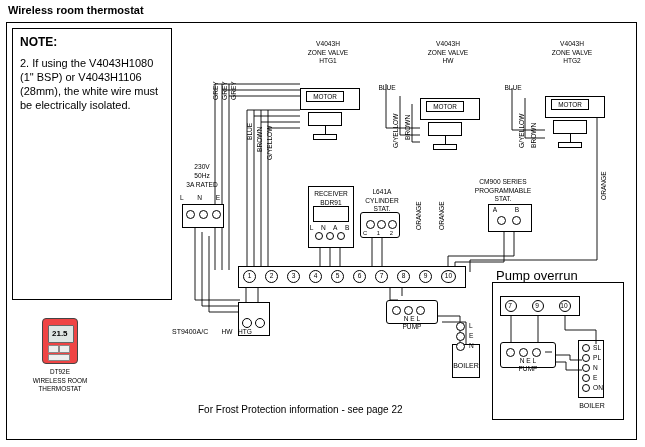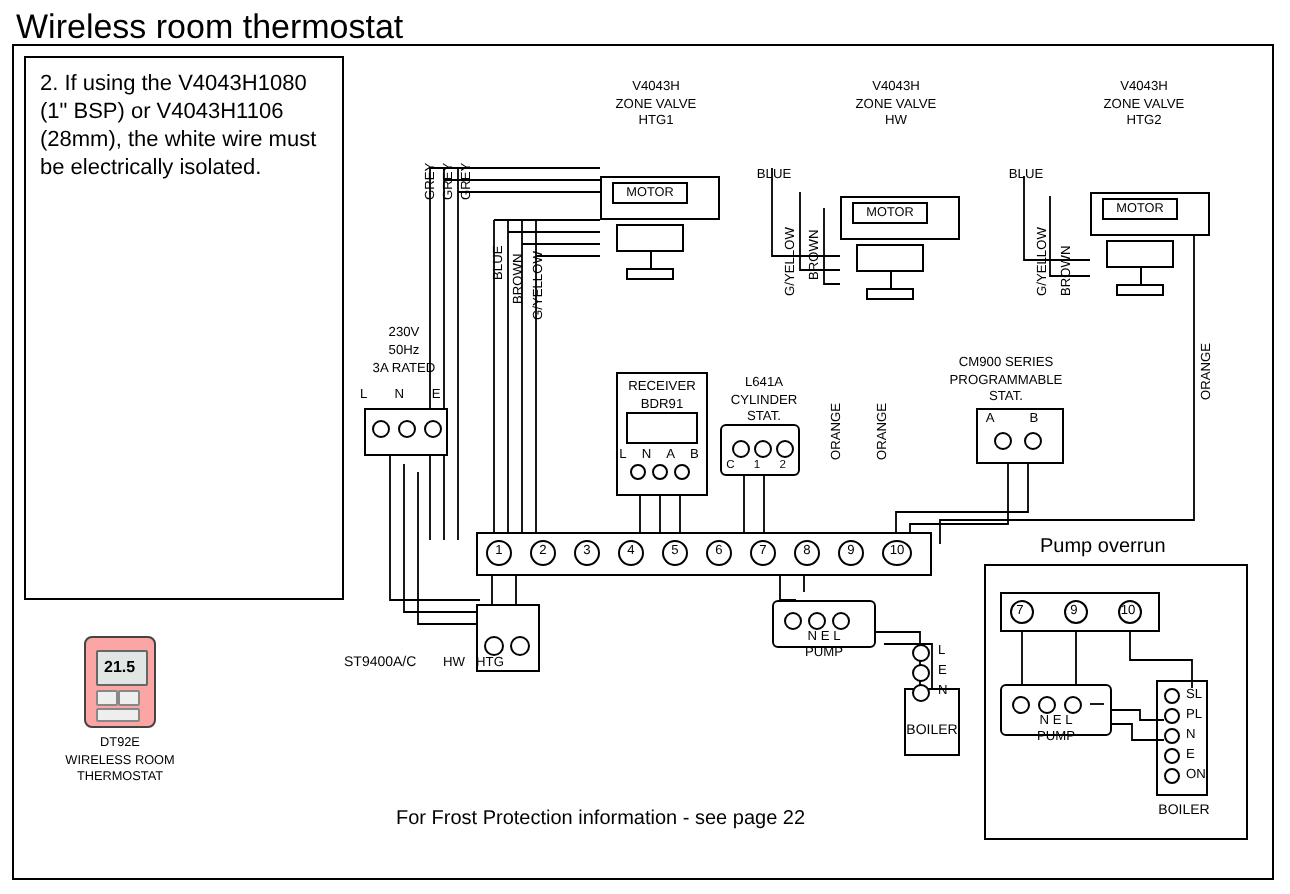--- a/index.html
+++ b/index.html
@@ -1,47 +1,48 @@
 <!DOCTYPE html>
 <html><head>
 <meta charset="utf-8">
 <style>
   html,body{margin:0;padding:0;background:#fff;}
   body{width:645px;height:447px;font-family:"Liberation Sans",sans-serif;color:#000;position:relative;overflow:hidden;}
   #root{position:relative;width:645px;height:447px;}
-  .ttl{position:absolute;left:8px;top:4px;font-size:17px;font-weight:normal;}
+  .ttl{position:absolute;left:8px;top:4px;font-size:11px;font-weight:bold;}
   .frame{position:absolute;left:6px;top:22px;width:631px;height:418px;border:1.6px solid #000;box-sizing:border-box;}
   .note{position:absolute;left:12px;top:28px;width:160px;height:272px;border:1.2px solid #000;box-sizing:border-box;background:#fff;padding:6px 7px;}
   .note h4{margin:0 0 7px 0;font-size:12px;font-weight:bold;}
   .note p{margin:0 0 8px 0;font-size:11px;line-height:1.28;}
   .lbl{position:absolute;font-size:6.6px;line-height:1.15;text-align:center;white-space:pre;}
   .lbl.l{text-align:left;}
   .vlbl{position:absolute;font-size:6.6px;white-space:nowrap;transform-origin:0 0;transform:rotate(-90deg);}
   .box{position:absolute;border:1px solid #000;box-sizing:border-box;background:#fff;}
   .vl{position:absolute;background:#000;width:1px;}
   .term{position:absolute;border:1px solid #000;border-radius:50%;box-sizing:border-box;background:#fff;}
   .strip{position:absolute;border:1.2px solid #000;background:#fff;box-sizing:border-box;}
   .bot{position:absolute;font-size:10px;}
   svg{position:absolute;left:0;top:0;overflow:visible;}
   .motor{position:absolute;border:1px solid #000;background:#fff;font-size:6.4px;text-align:center;box-sizing:border-box;line-height:9px;}
   .zv{position:absolute;border:1px solid #000;box-sizing:border-box;background:#fff;}
-  .tstat{position:absolute;width:34px;height:44px;border:1.1px solid #444;border-radius:4px;background:#fca5a5;}
+  .tstat{position:absolute;width:34px;height:44px;border:1.1px solid #444;border-radius:4px;background:#ef4444;}
   .tscr{position:absolute;left:5px;top:6px;width:24px;height:16px;border:1px solid #666;background:#dfe6e4;border-radius:1px;}
   .tbtn{position:absolute;border:1px solid #888;background:#eee;border-radius:1px;}
   .tiny{font-size:5.8px;}
 </style>
 </head>
 <body>
 
 <div id="root">
 
   <div class="ttl">Wireless room thermostat</div>
   <div class="frame"></div>
 
   <div class="note">
+    <h4>NOTE:</h4>
     <p>2. If using the V4043H1080 (1" BSP) or V4043H1106 (28mm), the white wire must be electrically isolated.</p>
   </div>
 
   <div class="tstat" style="left:42px;top:318px;">
     <div class="tscr">
       <span style="position:absolute;left:3px;top:3px;font-size:8px;font-weight:bold;">21.5</span>
     </div>
     <div class="tbtn" style="left:5px;top:26px;width:9px;height:6px;"></div>
     <div class="tbtn" style="left:16px;top:26px;width:9px;height:6px;"></div>
     <div class="tbtn" style="left:5px;top:35px;width:20px;height:5px;"></div>
@@ -223,21 +224,21 @@
 
   <div class="box" style="left:452px;top:344px;width:28px;height:34px;"></div>
   <div class="term" style="left:456px;top:322px;width:9px;height:9px;"></div>
   <div class="term" style="left:456px;top:332px;width:9px;height:9px;"></div>
   <div class="term" style="left:456px;top:342px;width:9px;height:9px;"></div>
   <div class="lbl l" style="left:469px;top:322px;">L</div>
   <div class="lbl l" style="left:469px;top:332px;">E</div>
   <div class="lbl l" style="left:469px;top:342px;">N</div>
   <div class="lbl" style="left:448px;top:362px;width:36px;font-size:7px;">BOILER</div>
 
-  <div class="bot" style="left:520px;top:268px;font-size:10px;">Pump overrun</div>
+  <div class="bot" style="left:496px;top:268px;font-size:13px;">Pump overrun</div>
   <div class="box" style="left:492px;top:282px;width:132px;height:138px;border-width:1.3px;"></div>
 
   <div class="strip" style="left:500px;top:296px;width:80px;height:20px;"></div>
   <div class="term" style="left:505px;top:300px;width:12px;height:12px;"></div>
   <div class="term" style="left:532px;top:300px;width:12px;height:12px;"></div>
   <div class="term" style="left:559px;top:300px;width:12px;height:12px;"></div>
   <div class="lbl" style="left:503px;top:302px;width:14px;">7</div>
   <div class="lbl" style="left:530px;top:302px;width:14px;">9</div>
   <div class="lbl" style="left:557px;top:302px;width:14px;">10</div>
 

